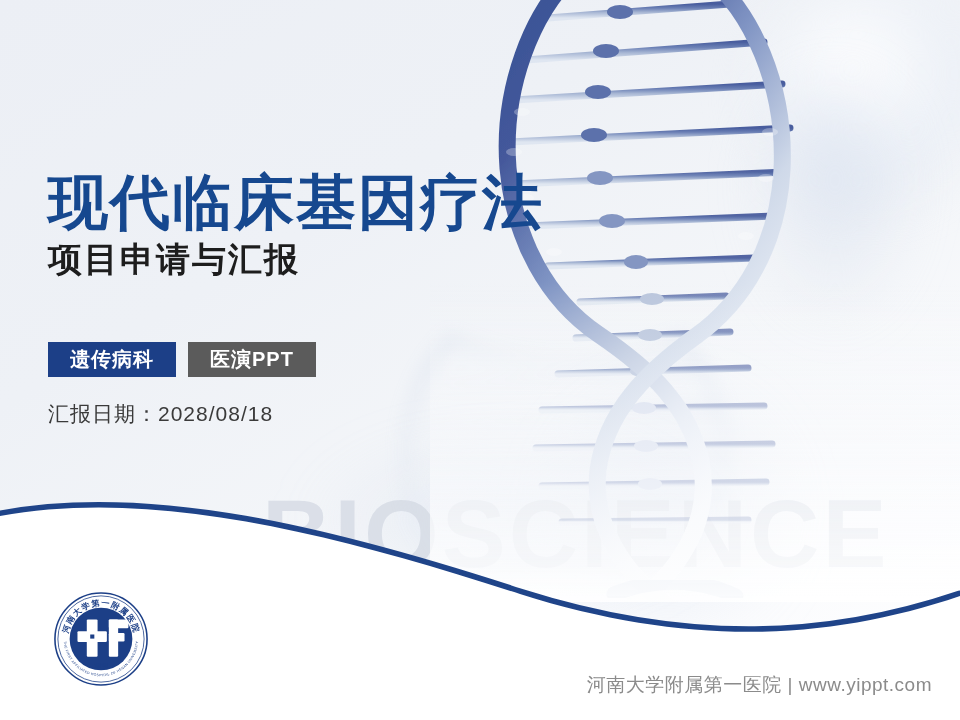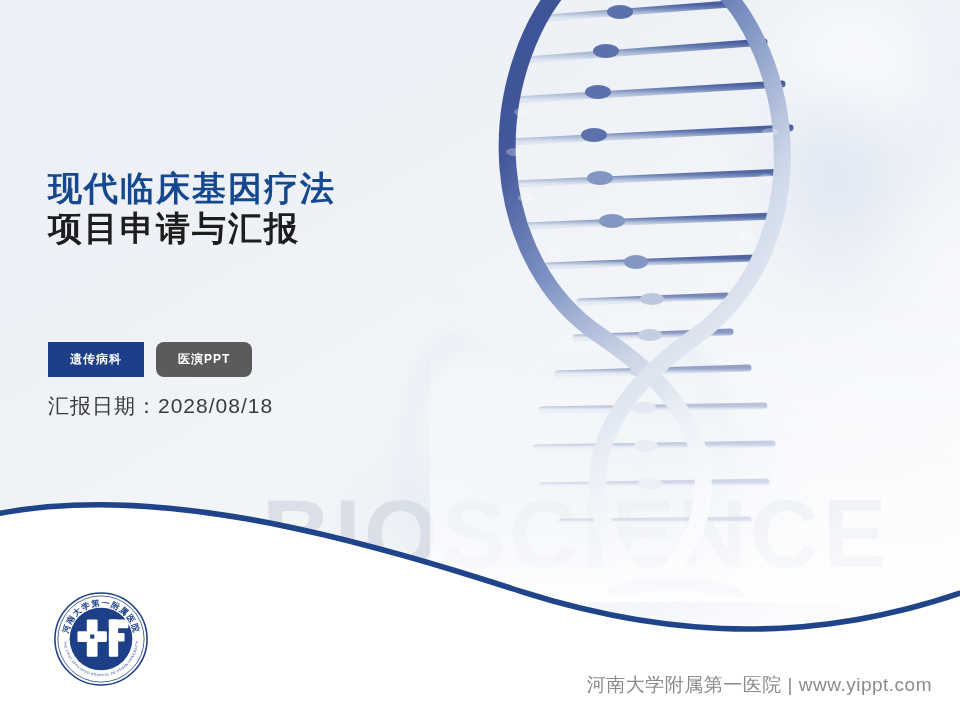--- a/index.html
+++ b/index.html
@@ -47,42 +47,42 @@
 
   
   #dna { position:absolute; left:430px; top:-18px; width:560px; height:620px; }
 
   
   #wave { position:absolute; left:0; top:470px; width:960px; height:250px; }
 
   
   #title-block { position:absolute; left:48px; top:168px; width:520px; }
   .title-line1 {
-    font-size:34px; font-weight:bold; color:#16488f;
+    font-size:60px; font-weight:bold; color:#16488f;
     letter-spacing:2px; line-height:1.18;
     font-family:"Liberation Sans","DejaVu Sans",sans-serif;
   }
   .title-line2 {
     font-size:34px; font-weight:bold; color:#1d1d1d;
     letter-spacing:2px; line-height:1.18;
     font-family:"Liberation Sans","DejaVu Sans",sans-serif;
   }
 
   #badges { position:absolute; left:48px; top:342px; display:flex; gap:12px; }
   .badge {
     height:35px; padding:0 22px;
     display:flex; align-items:center; justify-content:center;
-    color:#ffffff; font-size:12px; font-weight:bold; letter-spacing:1px;
+    color:#ffffff; font-size:20px; font-weight:bold; letter-spacing:1px;
     white-space:nowrap;
   }
   .badge-primary { background:#1c3f87; }
-  .badge-secondary { background:#5b5b5b;border-radius:8px; }
+  .badge-secondary { background:#5b5b5b; }
 
   #date-line {
-    position:absolute; left:48px; top:392px;
+    position:absolute; left:48px; top:400px;
     font-size:21px; color:#3a3a3a; letter-spacing:1px; white-space:nowrap;
   }
 
   
   #logo { position:absolute; left:52px; top:590px; width:98px; height:98px; }
   #footer-text {
     position:absolute; right:28px; top:672px;
     font-size:19px; color:#8b8b8b; letter-spacing:.5px; white-space:nowrap;
   }
 </style>

